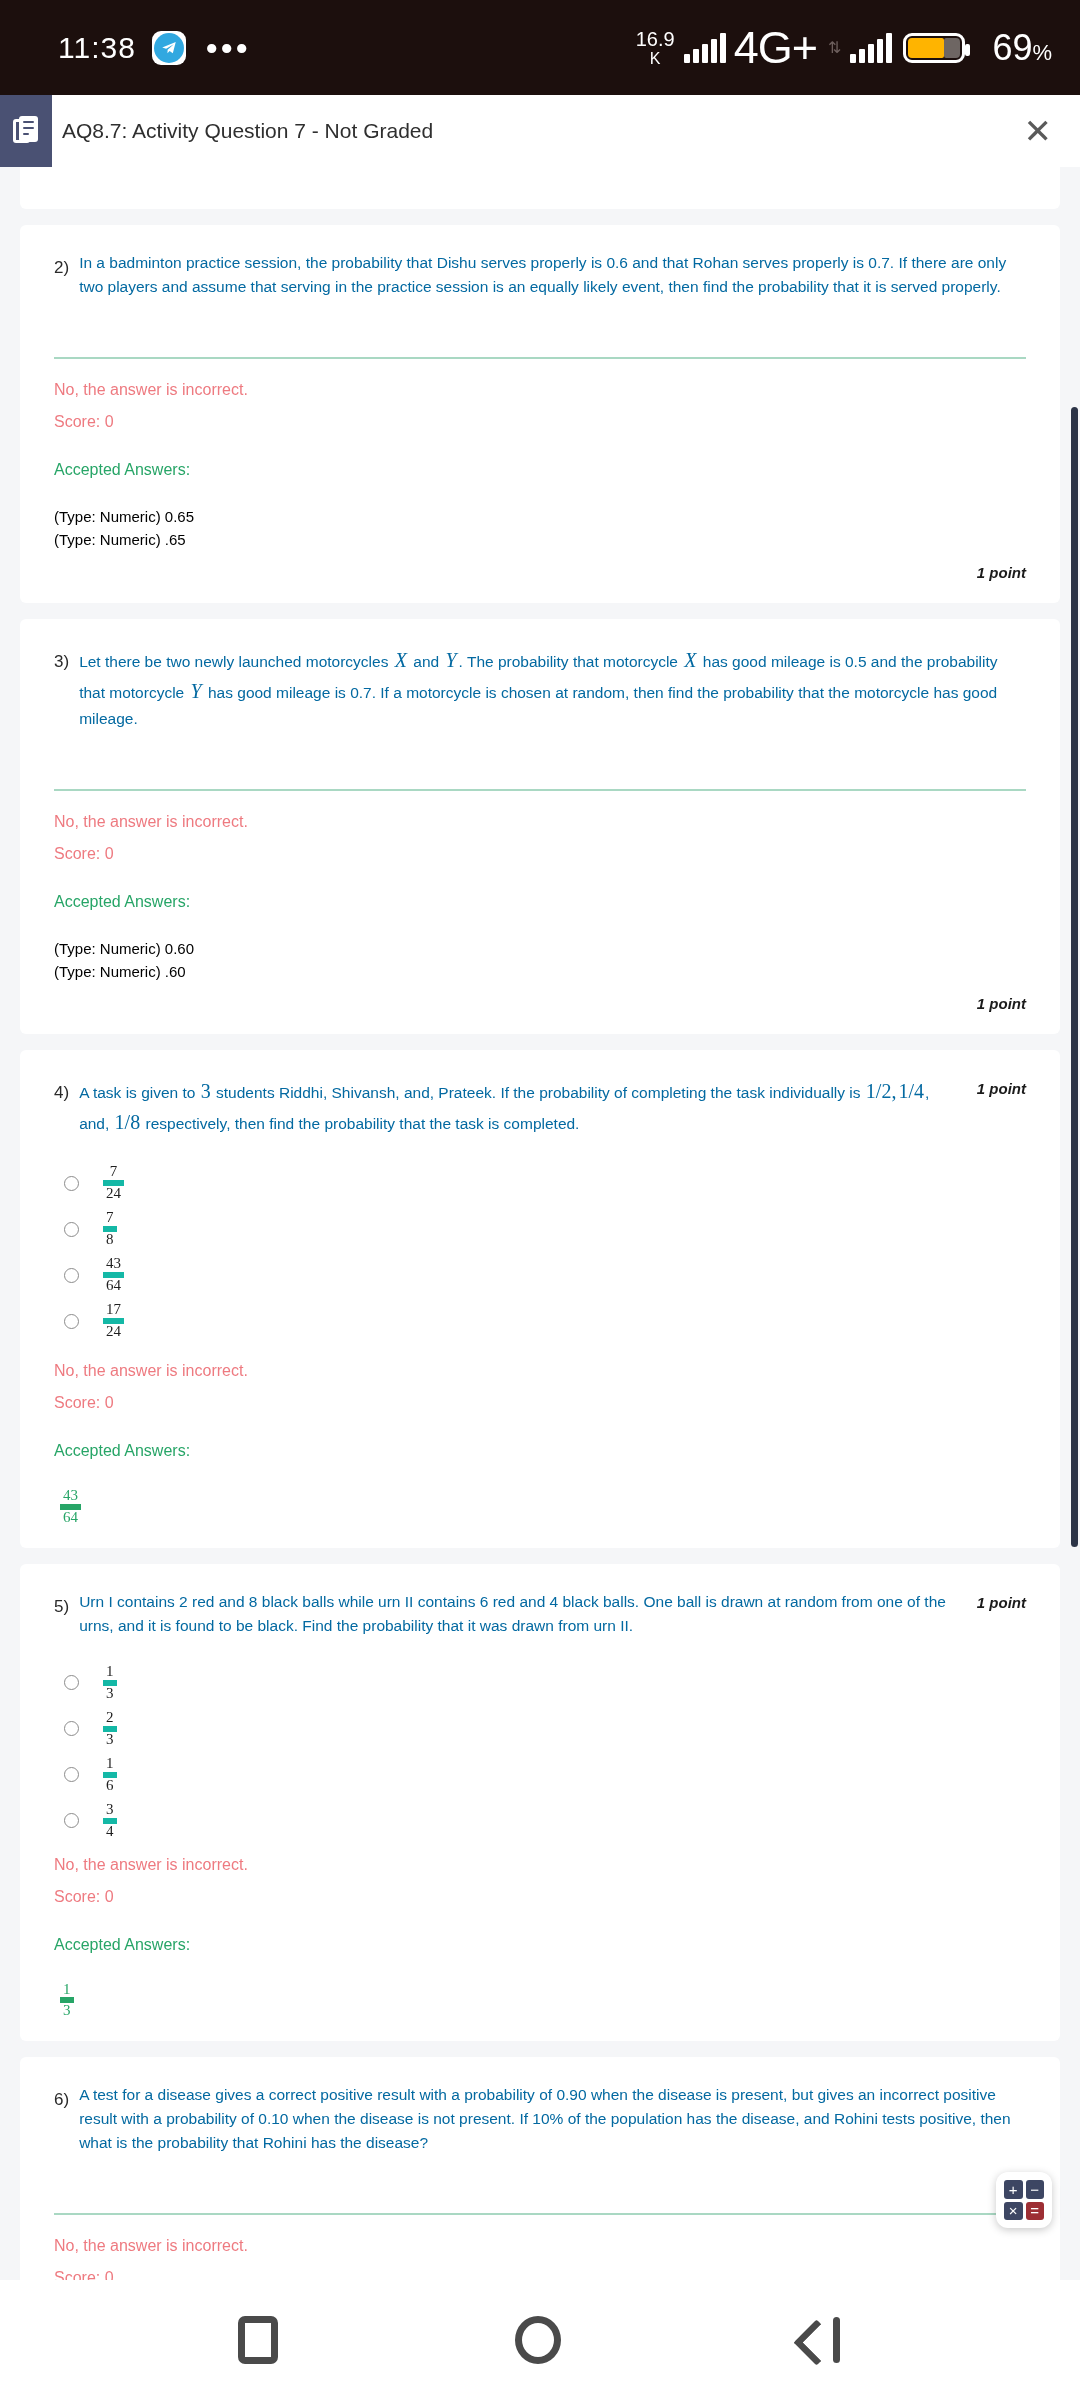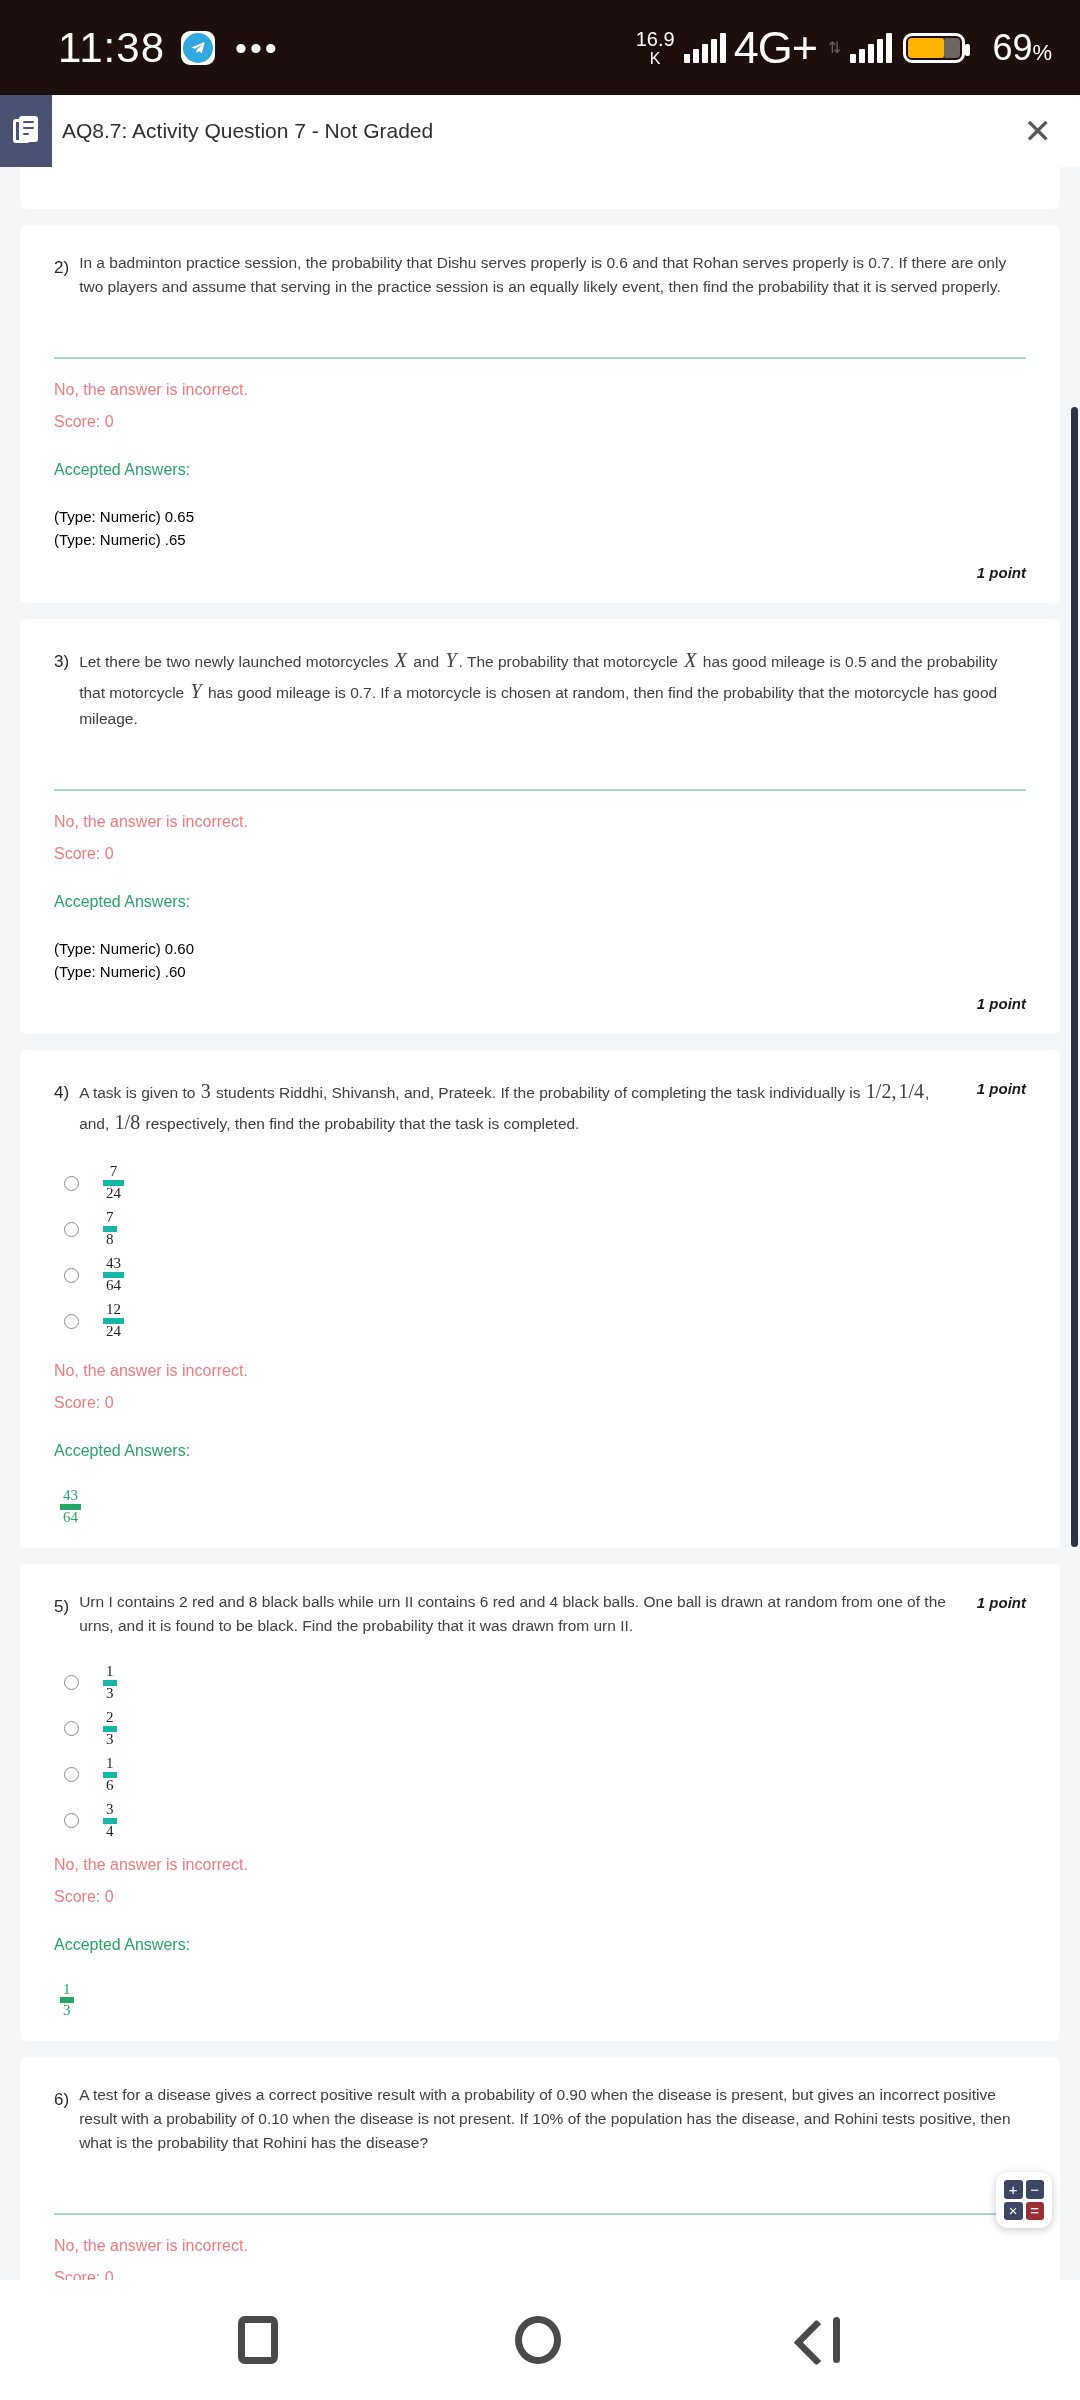--- a/index.html
+++ b/index.html
@@ -25,21 +25,21 @@
     padding: 0 28px 0 58px;
     box-sizing: border-box;
     color: #ffffff;
   }
   .sb-left {
     display: flex;
     align-items: center;
     gap: 16px;
   }
   .sb-clock {
-    font-size: 42px;
+    font-size: 30px;
     letter-spacing: 1px;
     font-weight: 400;
   }
   .tg-badge {
     width: 34px;
     height: 34px;
     border-radius: 9px;
     background: #ffffff;
     display: flex;
     align-items: center;
@@ -233,21 +233,21 @@
   }
   .qnum {
     font-size: 17px;
     color: #2a2a2a;
     padding-top: 7px;
     flex: 0 0 auto;
   }
   .qtext {
     font-size: 15.5px;
     line-height: 1.55;
-    color: #404040;
+    color: #0369a1;
     flex: 1 1 auto;
     text-align: left;
   }
   .qtext .mathvar {
     font-family: "Liberation Serif", serif;
     font-style: italic;
     font-size: 20px;
     padding: 0 2px;
   }
   .qtext .mathnum {
@@ -547,21 +547,21 @@
       <div class="option">
         <div class="radio"></div>
         <div class="frac">
             <span class="num">43</span>
             <span class="den">64</span>
           </div>
       </div>
       <div class="option">
         <div class="radio"></div>
         <div class="frac">
-            <span class="num">12</span>
+            <span class="num">17</span>
             <span class="den">24</span>
           </div>
       </div>
     </div>
     <div class="verdict" style="margin-top:18px">No, the answer is incorrect.</div>
     <div class="score">Score: 0</div>
     <div class="accepted-head">Accepted Answers:</div>
     <div class="frac green answer-frac">
         <span class="num">43</span>
         <span class="den">64</span>

